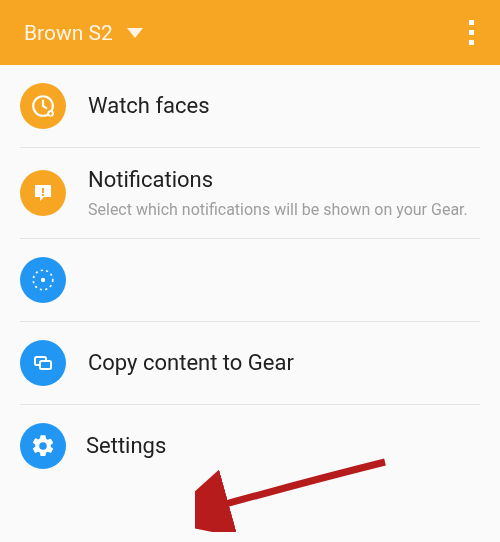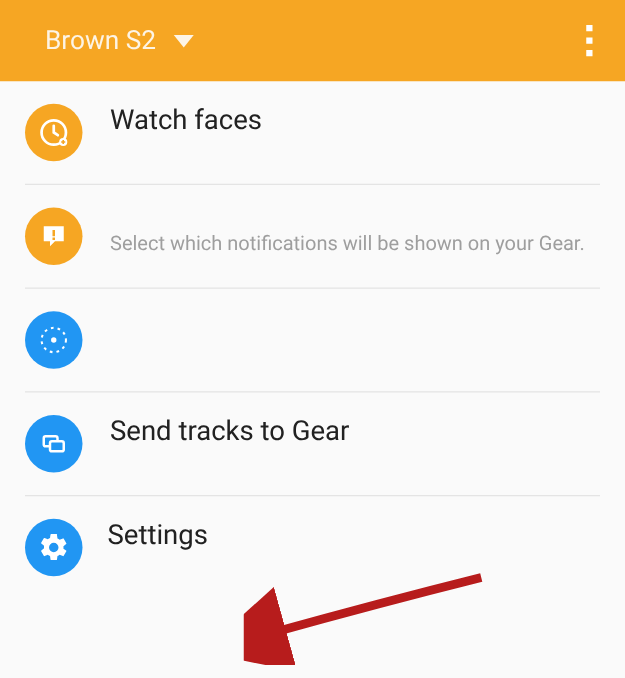--- a/index.html
+++ b/index.html
@@ -9,21 +9,21 @@
       height: 542px;
       background: #fafafa;
       overflow: hidden;
       position: relative;
     }
     .header {
       background: #f6a623;
       height: 65px;
       display: flex;
       align-items: center;
-      padding: 0 20px 0 36px;
+      padding: 0 20px 0 24px;
       color: #fff;
     }
     .device-select {
       display: flex;
       align-items: center;
       gap: 14px;
       cursor: pointer;
     }
     .device-name {
       font-size: 21px;
@@ -47,21 +47,21 @@
     .overflow span {
       width: 5px; height: 5px;
       background: #fff;
       display: block;
     }
     .list {
       padding: 0 20px;
     }
     .item {
       display: flex;
-      align-items: flex-start;
+      align-items: center;
       gap: 22px;
       padding: 18px 0;
       border-bottom: 1px solid #e4e4e4;
       cursor: pointer;
     }
     .item:last-child { border-bottom: none; gap: 20px; }
     .icon-wrap {
       width: 46px; height: 46px;
       border-radius: 50%;
       display: flex;
@@ -75,21 +75,21 @@
     .item-title {
       font-size: 22px;
       color: #212121;
       font-weight: 400;
       line-height: 1.3;
     }
     .item-sub {
       font-size: 16px;
       color: #9e9e9e;
       line-height: 1.35;
-      margin-top: 18px;
+      margin-top: 4px;
     }
     svg { display: block; }
     .arrow {
       position: absolute;
       left: 195px;
       top: 452px;
       pointer-events: none;
     }
   </style>
 </head>
@@ -126,20 +126,21 @@
 
   <div class="item">
     <div class="icon-wrap icon-orange">
       <svg width="24" height="24" viewBox="0 0 24 24">
         <path d="M4 4h16v12H13l-4 4v-4H4z" fill="#fff"></path>
         <rect x="11" y="7" width="2" height="5" fill="#f6a623"></rect>
         <rect x="11" y="13" width="2" height="2" fill="#f6a623"></rect>
       </svg>
     </div>
     <div class="item-text">
+      <div class="item-title">Notifications</div>
       <div class="item-sub">Select which notifications will be shown on your Gear.</div>
     </div>
   </div>
 
   <div class="item">
     <div class="icon-wrap icon-blue">
       <svg width="26" height="26" viewBox="0 0 24 24">
         <circle cx="12" cy="12" r="9" stroke="#fff" stroke-width="1.5" stroke-dasharray="2 3" fill="none"></circle>
         <circle cx="12" cy="12" r="2" fill="#fff"></circle>
       </svg>
@@ -147,21 +148,21 @@
   </div>
 
   <div class="item">
     <div class="icon-wrap icon-blue">
       <svg width="24" height="24" viewBox="0 0 24 24" fill="none">
         <rect x="4" y="6" width="11" height="8" rx="1.5" stroke="#fff" stroke-width="2"></rect>
         <rect x="9" y="10" width="11" height="8" rx="1.5" stroke="#fff" stroke-width="2" fill="#2196f3"></rect>
       </svg>
     </div>
     <div class="item-text">
-      <div class="item-title">Send tracks to Gear</div>
+      <div class="item-title">Copy content to Gear</div>
     </div>
   </div>
 
   <div class="item">
     <div class="icon-wrap icon-blue">
       <svg width="26" height="26" viewBox="0 0 24 24">
         <path fill="#fff" d="M19.14,12.94a7.07,7.07,0,0,0,.05-.94,7.07,7.07,0,0,0-.05-.94l2.03-1.58a.5.5,0,0,0,.12-.64l-1.92-3.32a.5.5,0,0,0-.61-.22l-2.39.96a7.22,7.22,0,0,0-1.62-.94l-.36-2.54A.5.5,0,0,0,13.9,2h-3.8a.5.5,0,0,0-.49.42L9.25,4.96a7.22,7.22,0,0,0-1.62.94L5.24,4.94a.5.5,0,0,0-.61.22L2.71,8.48a.5.5,0,0,0,.12.64l2.03,1.58a7.07,7.07,0,0,0-.05.94,7.07,7.07,0,0,0,.05.94L2.83,14.16a.5.5,0,0,0-.12.64l1.92,3.32a.5.5,0,0,0,.61.22l2.39-.96a7.22,7.22,0,0,0,1.62.94l.36,2.54a.5.5,0,0,0,.49.42h3.8a.5.5,0,0,0,.49-.42l.36-2.54a7.22,7.22,0,0,0,1.62-.94l2.39.96a.5.5,0,0,0,.61-.22l1.92-3.32a.5.5,0,0,0-.12-.64ZM12,15.5A3.5,3.5,0,1,1,15.5,12,3.5,3.5,0,0,1,12,15.5Z"></path>
       </svg>
     </div>
     <div class="item-text">

